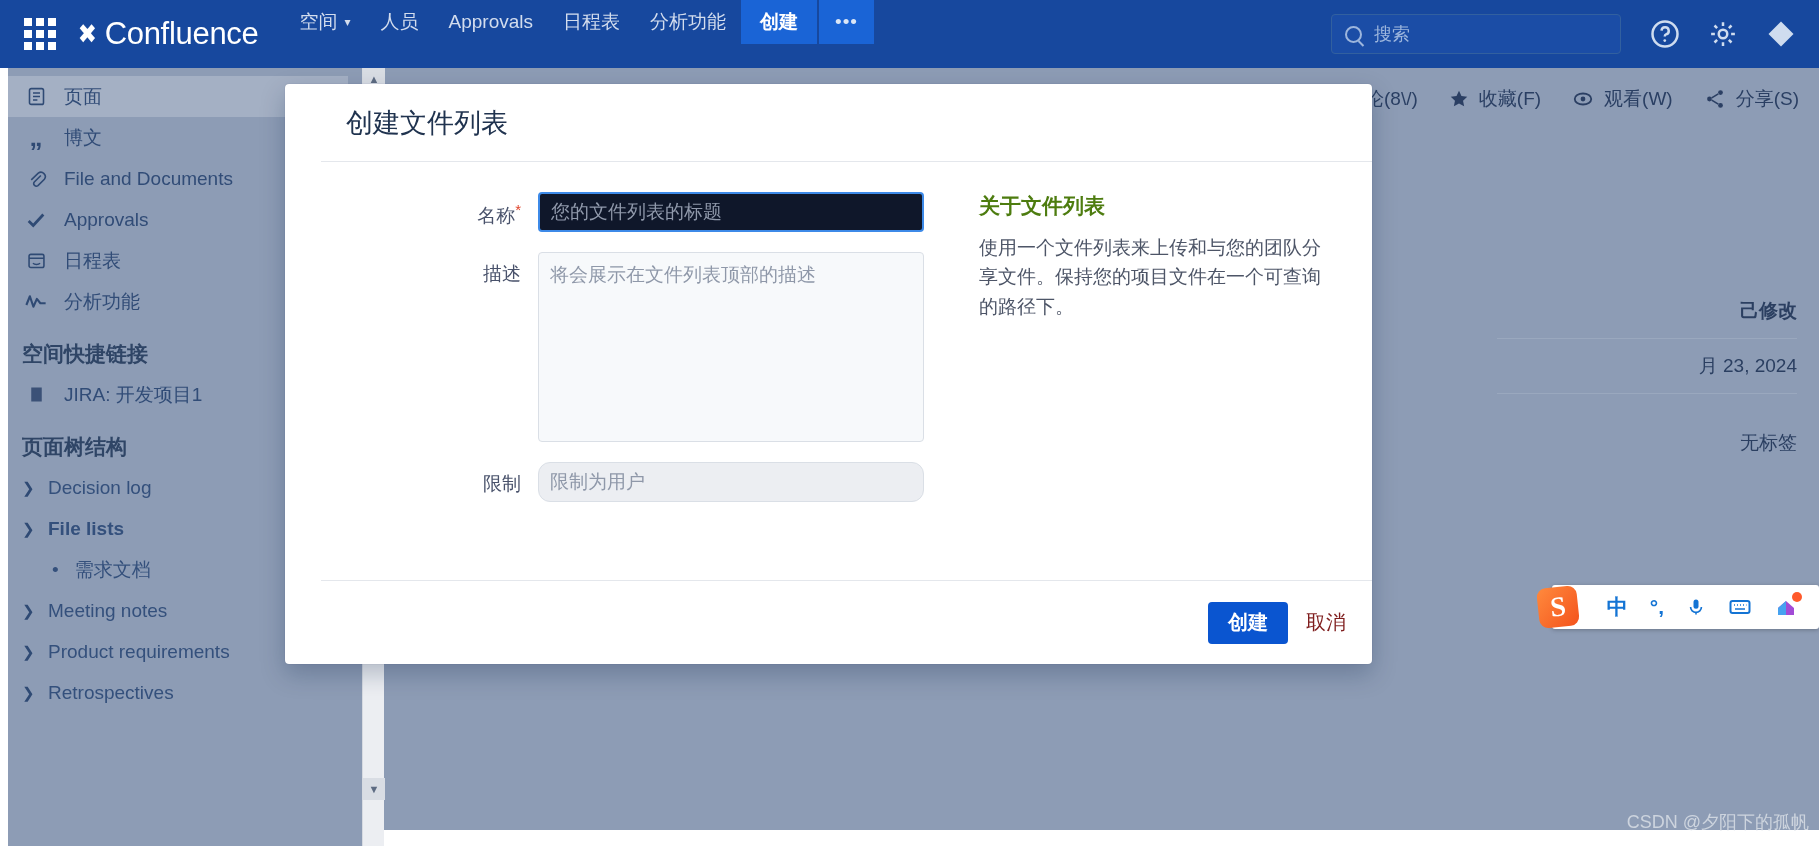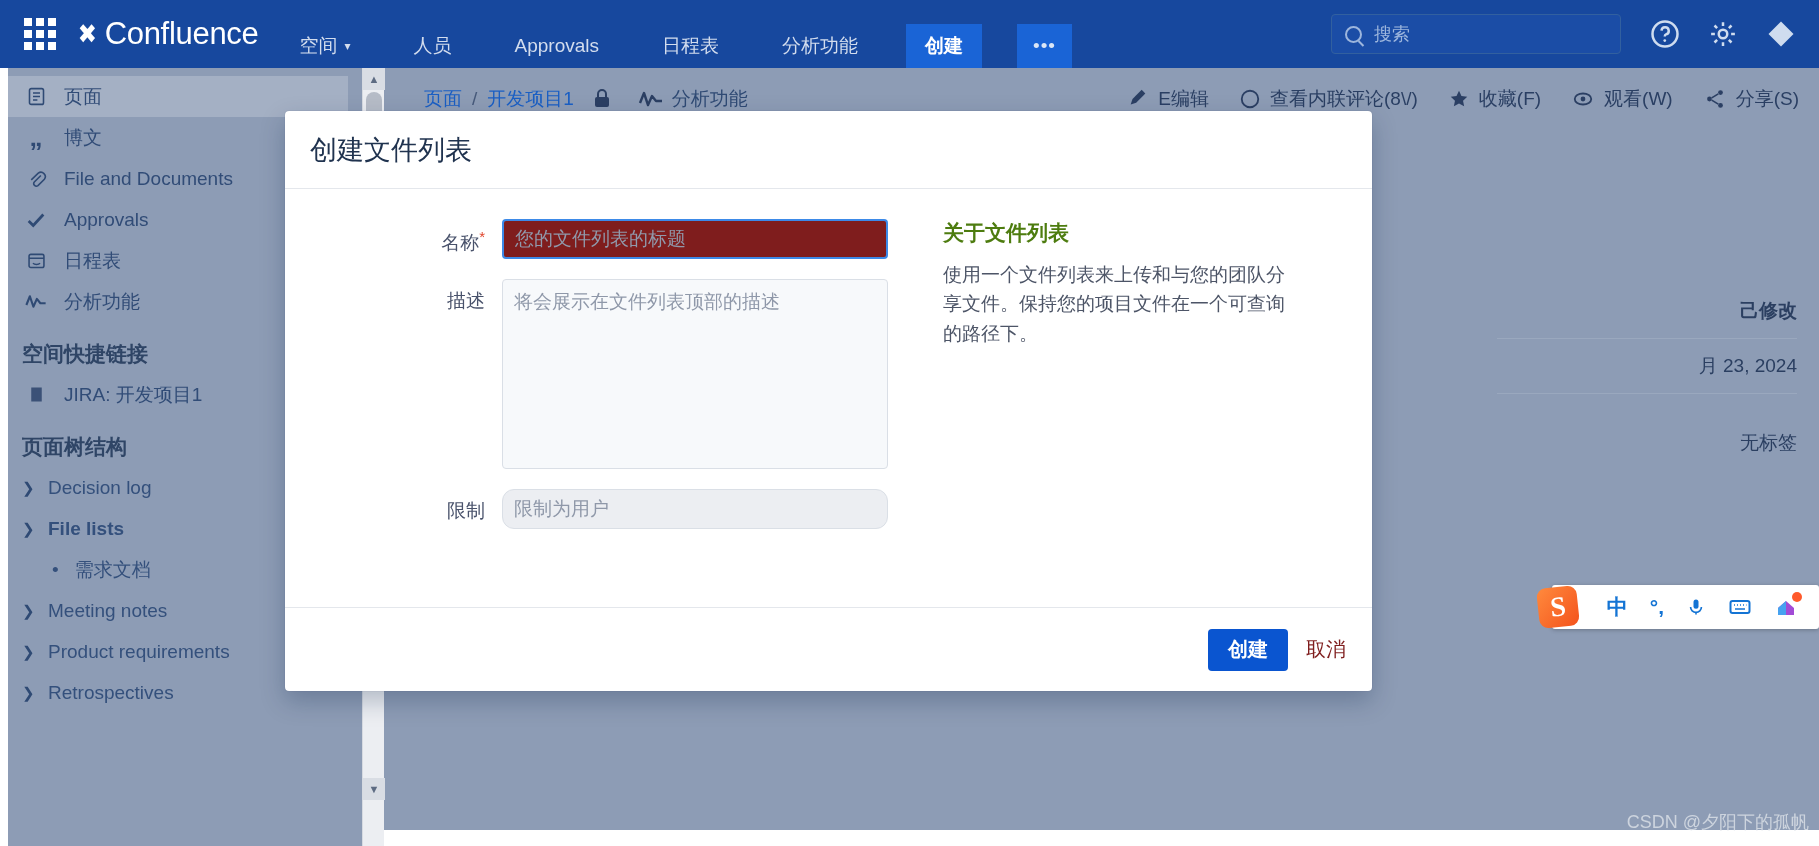--- a/index.html
+++ b/index.html
@@ -20,21 +20,21 @@
     z-index: 40;
   }
   .appswitch { width: 36px; height: 36px; margin-left: 22px; display: grid;
     grid-template-columns: repeat(3, 8px); grid-template-rows: repeat(3, 8px);
     gap: 4px; align-content: center; justify-content: center; cursor: pointer; }
   .appswitch i { display: block; width: 8px; height: 8px; background: #ffffff; }
   .brand { display: flex; align-items: center; margin-left: 18px; cursor: pointer; }
   .brand-mark { color: #ffffff; font-size: 27px; line-height: 1; margin-right: 6px;
     font-weight: 700; transform: scaleX(0.85); }
   .brand-text { color: #ffffff; font-size: 31px; letter-spacing: -0.3px; font-weight: 400; }
-  .navlinks { display: flex; align-items: flex-end; margin-left: 26px; height: 100%; gap: 33px; }
+  .navlinks { display: flex; align-items: flex-start; margin-left: 26px; height: 100%; }
   .navlink { color: #d3ddee; font-size: 19px; padding: 0 15px; height: 44px;
     display: flex; align-items: center; cursor: pointer; white-space: nowrap; }
   .navlink .caret { margin-left: 7px; font-size: 12px; }
   .navbtn { background: #1a64d6; color: #ffffff; font-weight: 700; font-size: 19px;
     height: 44px; padding: 0 19px; display: flex; align-items: center; cursor: pointer; }
   .navbtn.more { font-weight: 400; padding: 0 16px; margin-left: 2px; letter-spacing: 1px;
     color: #dbe6f6; }
   .spacer { flex: 1 1 auto; }
   .searchbox { position: relative; width: 290px; height: 40px; background: #1b4da6;
     border: 1px solid #32609f; border-radius: 4px; display: flex; align-items: center;
@@ -103,35 +103,35 @@
   .ime-logo { position: absolute; left: -14px; top: 2px; width: 40px; height: 40px;
     background: linear-gradient(135deg,#ff8a3d,#f4531c); border-radius: 9px;
     color: #fff; font-size: 28px; font-weight: 700; display: flex; align-items: center;
     justify-content: center; transform: rotate(-6deg); font-family: "Liberation Serif", serif; }
   .ime-item { color: #1474d4; font-size: 21px; font-weight: 700; margin: 0 11px; cursor: pointer;
     display: flex; align-items: center; }
   .ime-item svg { fill: #1474d4; }
   .ime-badge { position: relative; }
   .ime-badge::after { content: ""; position: absolute; top: -3px; right: -4px; width: 10px;
     height: 10px; border-radius: 50%; background: #ff5a2b; }
-  .modal { position: absolute; left: 285px; top: 111px; width: 1087px; height: 580px;
+  .modal { position: absolute; left: 285px; top: 84px; width: 1087px; height: 580px;
     background: #ffffff; border-radius: 4px; z-index: 60;
     box-shadow: 0 0 1px rgba(9,30,66,.31), 0 10px 24px rgba(9,30,66,.25);
-    display: flex; flex-direction: column; }
+    display: flex; flex-direction: column; padding-left: 36px; }
   .modal-head { height: 78px; display: flex; align-items: center; padding-left: 25px;
     border-bottom: 1px solid #e4e7ec; }
   .modal-title { font-size: 27px; color: #20334f; }
   .modal-body { flex: 1 1 auto; display: flex; padding: 30px 0 0 0; }
   .form-col { width: 620px; padding-left: 20px; }
   .frow { display: flex; align-items: flex-start; margin-bottom: 20px; }
   .flabel { width: 197px; text-align: right; padding-right: 17px; font-size: 19px;
     color: #49526b; padding-top: 9px; }
   .req { color: #e0442b; font-size: 15px; vertical-align: super; }
   .finput { width: 386px; height: 40px; border: 2px solid #3d8ae8; border-radius: 4px;
-    background: #7f1d1d; font-size: 19px; color: #9099ab; padding: 0 11px;
+    background: #0f172a; font-size: 19px; color: #9099ab; padding: 0 11px;
     font-family: inherit; outline: none; }
   .finput::placeholder { color: #9099ab; opacity: 1; }
   .ftextarea { width: 386px; height: 190px; border: 1px solid #dadfe6; border-radius: 4px;
     background: #f7f9fb; font-size: 19px; color: #8f98a9; padding: 9px 11px; resize: none;
     font-family: inherit; outline: none; }
   .ftextarea::placeholder { color: #8f98a9; opacity: 1; }
   .frestrict { width: 386px; height: 40px; border: 1px solid #dadfe6; border-radius: 12px;
     background: #eceef2; font-size: 19px; color: #8f98a9; padding: 0 11px;
     font-family: inherit; outline: none; }
   .frestrict::placeholder { color: #8f98a9; opacity: 1; }

